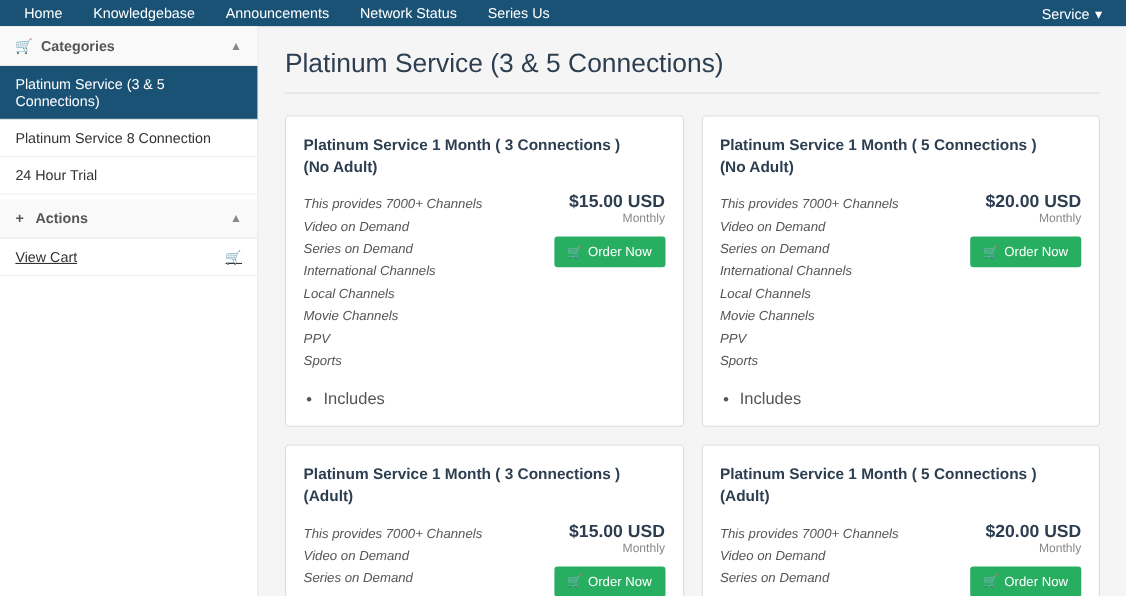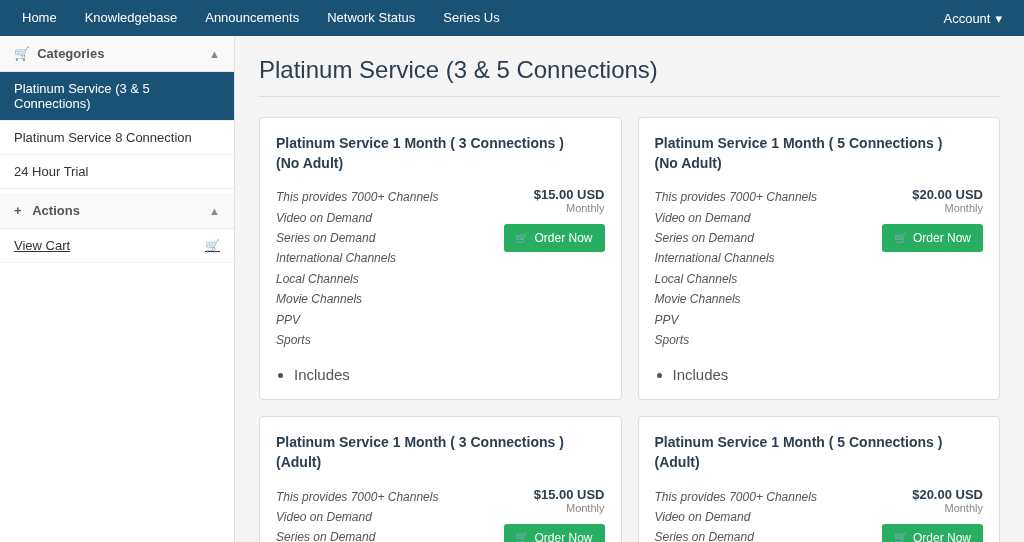--- a/index.html
+++ b/index.html
@@ -3,21 +3,21 @@
   <meta charset="utf-8">
   <style>
     * { box-sizing: border-box; margin: 0; padding: 0; }
     body { font-family: 'Segoe UI', Arial, sans-serif; font-size: 13px; background: #f5f5f5; color: #333; }
 
     
     nav {
       background: #1a5276;
       display: flex;
       align-items: center;
-      height: 36px;
+      height: 24px;
       padding: 0 8px;
     }
     nav a {
       color: #fff;
       text-decoration: none;
       padding: 0 14px;
       line-height: 36px;
       font-size: 13px;
       white-space: nowrap;
     }
@@ -131,21 +131,21 @@
     }
     .product-pricing {
       display: flex;
       flex-direction: column;
       align-items: flex-end;
       justify-content: flex-start;
       margin-left: 12px;
       min-width: 90px;
     }
     .product-price {
-      font-size: 13px;
+      font-size: 16px;
       font-weight: 700;
       color: #2c3e50;
       white-space: nowrap;
     }
     .product-period {
       font-size: 11px;
       color: #888;
       margin-bottom: 10px;
     }
     .order-btn {
@@ -176,21 +176,21 @@
 <body>
 
 <nav>
   <a href="#">Home</a>
   <a href="#">Knowledgebase</a>
   <a href="#">Announcements</a>
   <a href="#">Network Status</a>
   <a href="#">Series Us</a>
   <div class="spacer"></div>
   <div class="account-menu">
-    <span>Account</span>
+    <span>Service</span>
     <span class="dropdown-arrow">▾</span>
   </div>
 </nav>
 
 <div class="main-container">
 
   <aside class="sidebar">
 
     <div class="sidebar-section-header">
       <div class="label">

